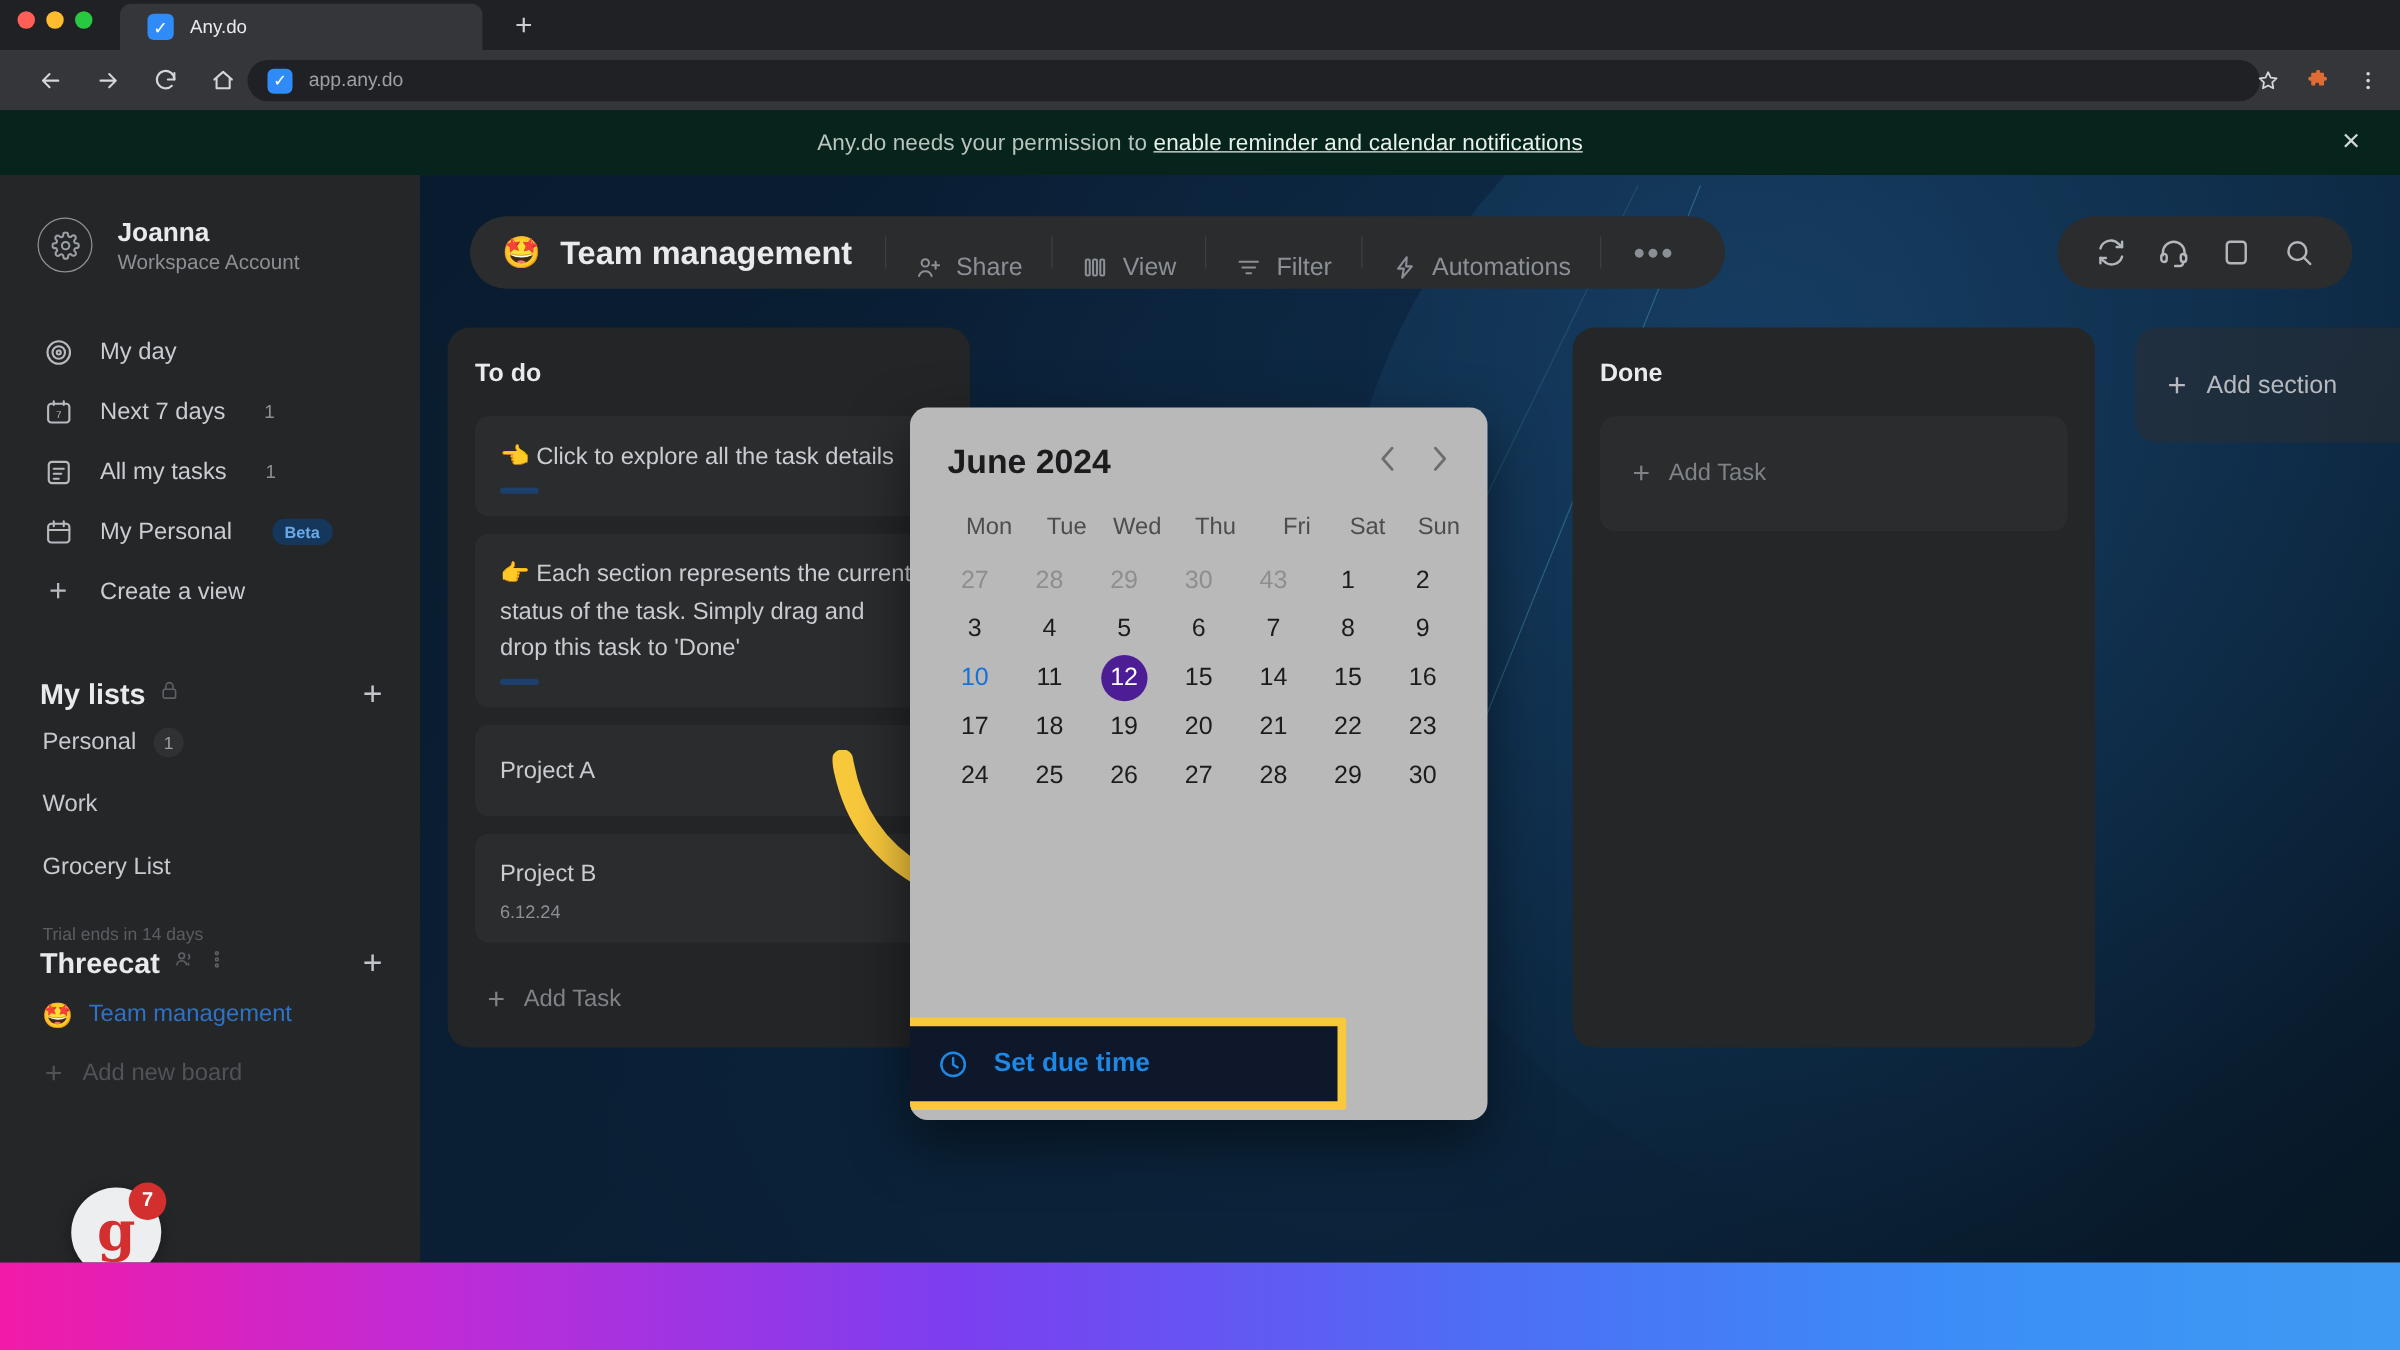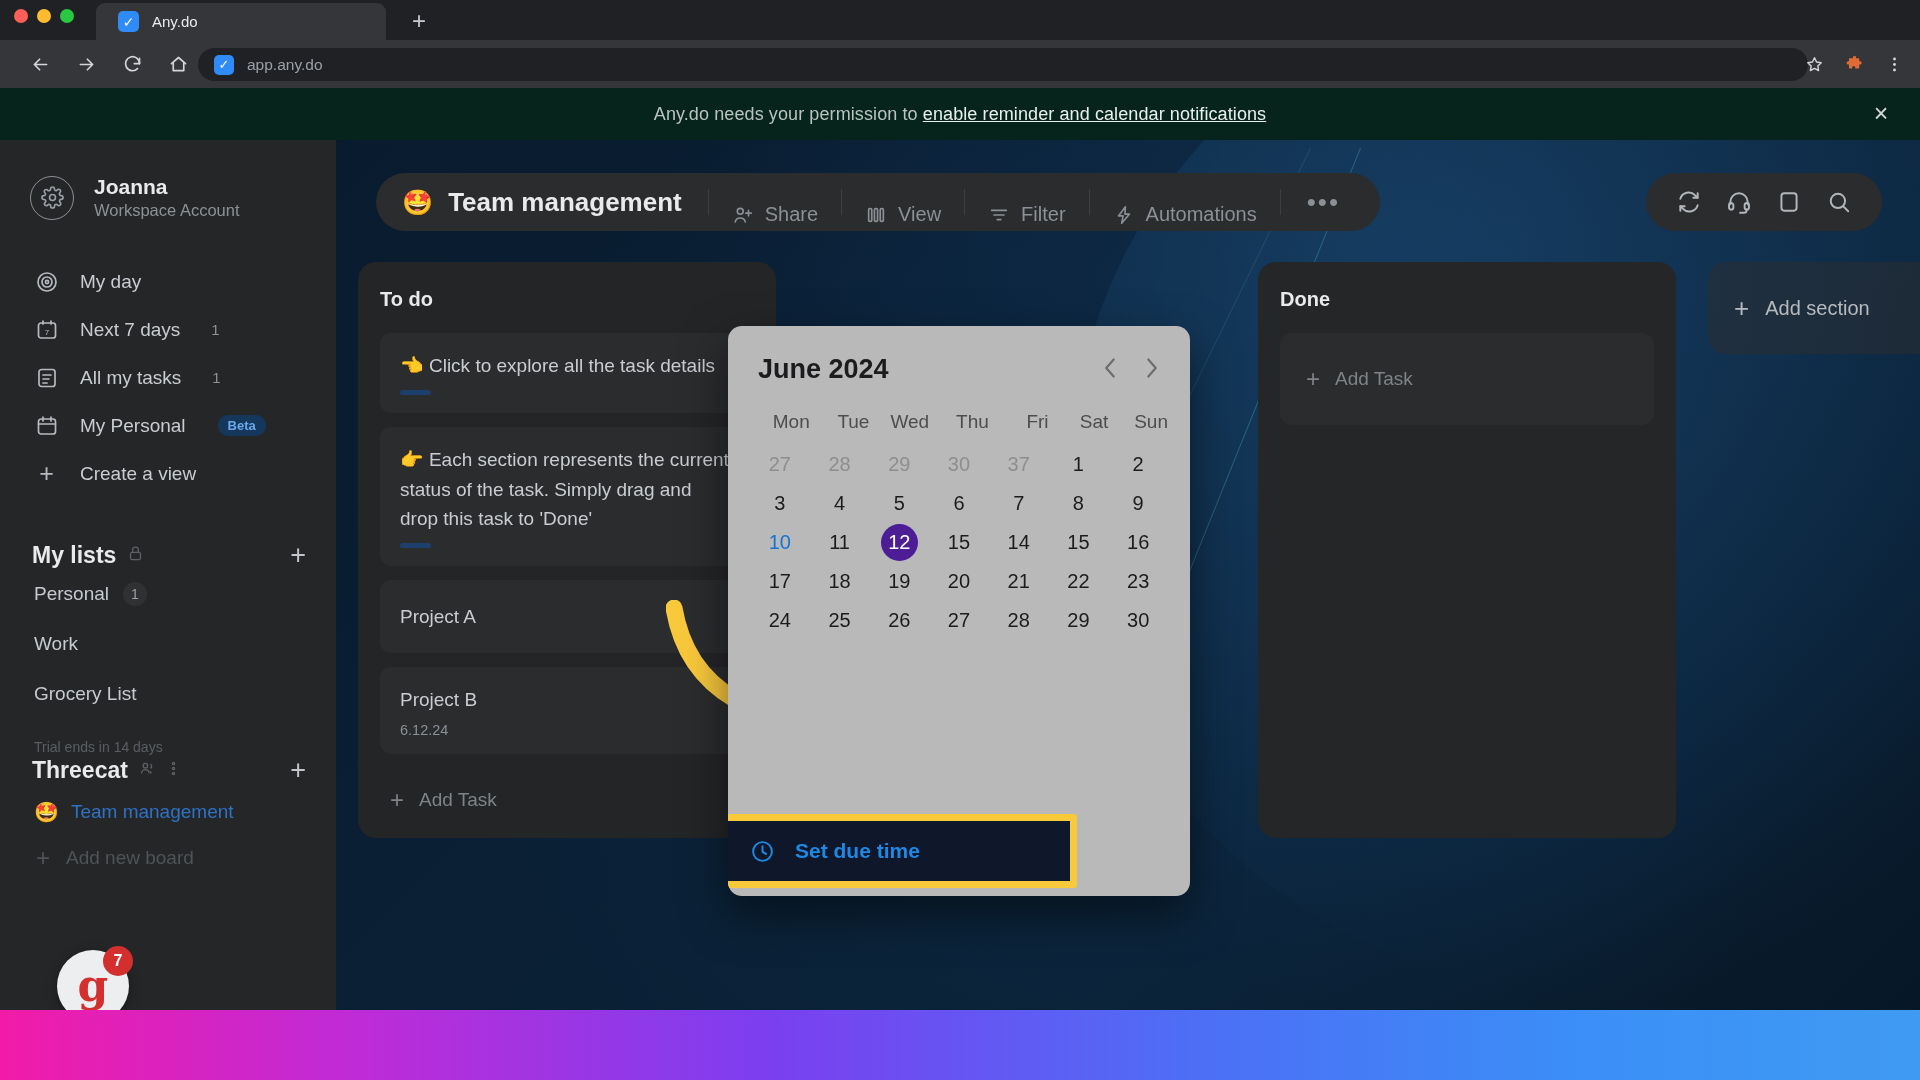--- a/index.html
+++ b/index.html
@@ -91,21 +91,21 @@
   .banner-close {
     position:absolute; right:26px; top:13px; width:26px; height:26px;
     color:#cfd8d4; font-size:25px; line-height:24px; text-align:center; font-weight:300;
   }
 
   
   .sidebar {
     position:absolute; left:0; top:52px; width:336px; height:870px;
     background:#252628;
   }
-  .account { display:flex; align-items:center; gap:20px; padding:34px 0 0 30px; }
+  .account { display:flex; gap:20px; padding:34px 0 0 30px; }
   .gear-circle {
     width:44px; height:44px; border-radius:50%; border:1.6px solid #8c9095;
     display:flex; align-items:center; justify-content:center; color:#9aa0a6;
   }
   .gear-circle svg { width:23px; height:23px; fill:none; stroke:currentColor; stroke-width:1.7; }
   .acct-name { color:#e9eaec; font-size:21px; font-weight:700; line-height:1.25; }
   .acct-sub { color:#8c9196; font-size:16.5px; line-height:1.3; }
 
   .nav-list { margin-top:36px; }
   .nav-item {
@@ -156,21 +156,21 @@
   .toolbar {
     position:absolute; left:40px; top:33px; height:58px;
     background:#2b2c2e; border-radius:29px; display:flex; align-items:center;
     padding:0 14px 0 26px;
   }
   .tb-title { display:flex; align-items:center; gap:15px; padding-right:26px; }
   .tb-emoji { font-size:25px; }
   .tb-name { color:#e9eaec; font-size:26px; font-weight:700; white-space:nowrap; }
   .tb-sep { width:1px; height:26px; background:#3c3e41; }
   .tb-btn {
-    display:flex; align-items:flex-end; gap:11px; padding:0 23px;
+    display:flex; align-items:flex-start; gap:11px; padding:0 23px;
     color:#8b9096; font-size:20px; white-space:nowrap;margin-top:24px;
   }
   .tb-btn svg { width:22px; height:22px; fill:none; stroke:currentColor; stroke-width:1.8;
     stroke-linecap:round; stroke-linejoin:round; }
   .tb-dots { padding:0 26px; color:#8b9096; font-size:26px; letter-spacing:2px; line-height:1; }
 
   .topright {
     position:absolute; right:38px; top:33px; height:58px;
     background:#2b2c2e; border-radius:29px; display:flex; align-items:center;
     gap:24px; padding:0 30px;
@@ -635,21 +635,21 @@
             <div class="cal-day muted">
               <span class="cell">28</span>
             </div>
             <div class="cal-day muted">
               <span class="cell">29</span>
             </div>
             <div class="cal-day muted">
               <span class="cell">30</span>
             </div>
             <div class="cal-day muted">
-              <span class="cell">37</span>
+              <span class="cell">43</span>
             </div>
             <div class="cal-day">
               <span class="cell">1</span>
             </div>
             <div class="cal-day">
               <span class="cell">2</span>
             </div>
           </div>
           <div class="cal-row">
             <div class="cal-day">

